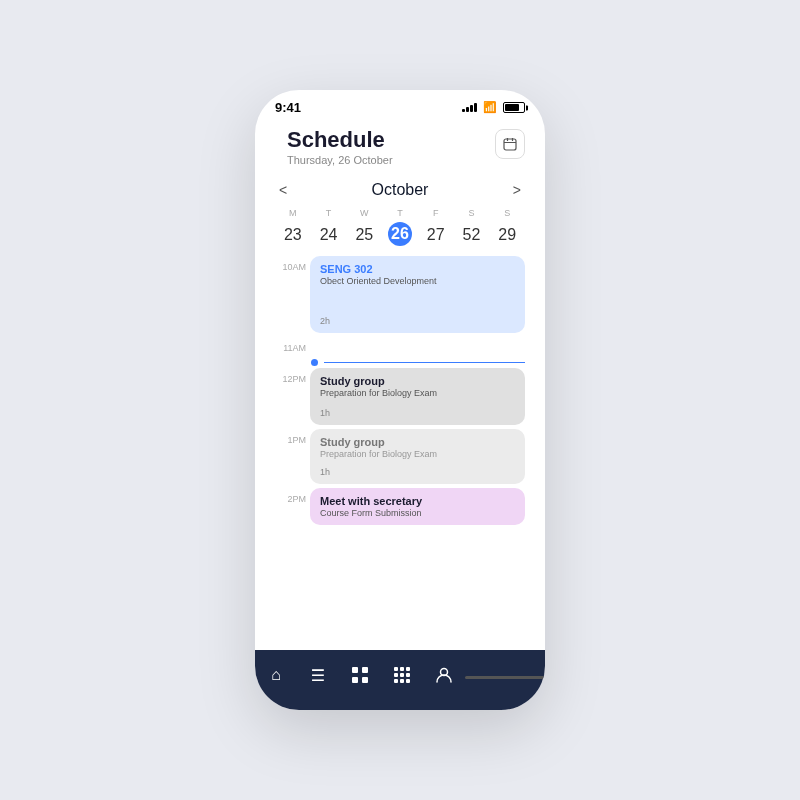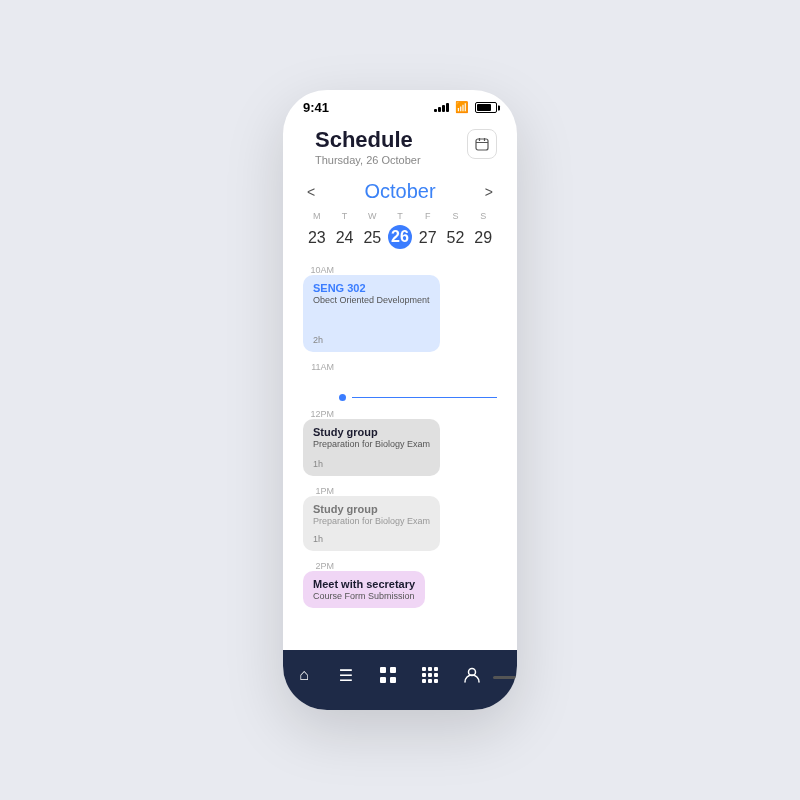--- a/index.html
+++ b/index.html
@@ -6,21 +6,21 @@
     body {
       background: #e8eaf0;
       display: flex;
       justify-content: center;
       align-items: center;
       min-height: 800px;
       width: 800px;
       font-family: -apple-system, BlinkMacSystemFont, 'Segoe UI', sans-serif;
     }
     .phone {
-      width: 234px;
+      width: 290px;
       background: #ffffff;
       border-radius: 44px;
       box-shadow: 0 20px 60px rgba(0,0,0,0.15);
       overflow: hidden;
       position: relative;
       height: 620px;
       display: flex;
       flex-direction: column;
     }
     
@@ -115,23 +115,23 @@
       margin-top: 2px;
     }
     
     .month-nav {
       display: flex;
       justify-content: space-between;
       align-items: center;
       padding: 4px 20px;
     }
     .month-title {
-      font-size: 20px;
+      font-size: 16px;
       font-weight: 500;
-      color: #3b82f6;
+      color: #0f172a;
     }
     .nav-btn {
       background: none;
       border: none;
       cursor: pointer;
       font-size: 14px;
       color: #555;
       padding: 2px 4px;
     }
     
@@ -259,21 +259,20 @@
     .home-indicator {
       width: 80px;
       height: 3px;
       background: #555;
       border-radius: 2px;
       margin: 4px auto 0;
     }
     .sr {
       display: flex;
       align-items: flex-start;
-      flex-direction: column;
     }
     .sr-time {
       width: 35px;
       font-size: 9px;
       color: #aaa;
       padding-top: 6px;
       flex-shrink: 0;
       text-align: right;
       padding-right: 4px;
     }

